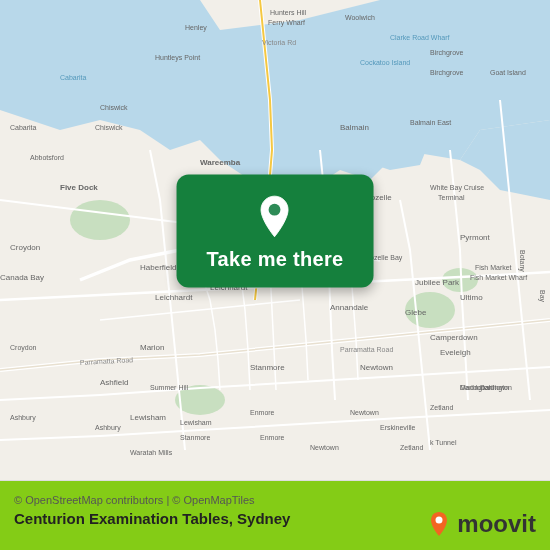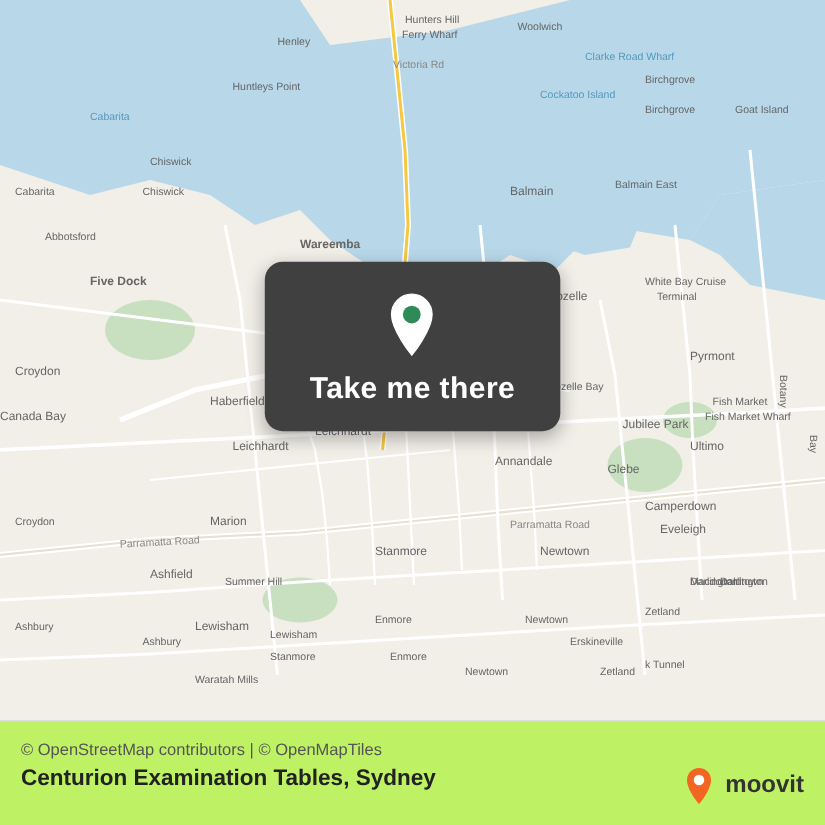--- a/index.html
+++ b/index.html
@@ -30,21 +30,21 @@
       position: absolute;
       top: 50%;
       left: 50%;
       transform: translate(-50%, -58%);
       display: flex;
       flex-direction: column;
       align-items: center;
     }
 
     #green-panel {
-      background: #404040;
+      background: #15803d;
       border-radius: 12px;
       padding: 20px 30px 16px 30px;
       display: flex;
       flex-direction: column;
       align-items: center;
       box-shadow: 0 4px 12px rgba(0,0,0,0.3);
     }
 
     #location-pin {
       width: 44px;
@@ -60,21 +60,21 @@
       font-weight: bold;
       cursor: pointer;
       letter-spacing: 0.3px;
       white-space: nowrap;
     }
 
     
     #bottom-bar {
       width: 550px;
       height: 70px;
-      background: #bef264;
+      background: #84cc16;
       display: flex;
       flex-direction: column;
       justify-content: center;
       padding: 6px 14px;
       border-top: 1px solid #ddd;
     }
 
     #attribution {
       font-size: 11px;
       color: #555;
@@ -98,21 +98,21 @@
       align-items: center;
       gap: 4px;
     }
 
     #moovit-icon {
       width: 28px;
       height: 28px;
     }
 
     #moovit-text {
-      font-size: 16px;
+      font-size: 24px;
       font-weight: bold;
       color: #333;
     }
 
     
   </style>
 </head>
 <body>
 
 <div id="map-container">

